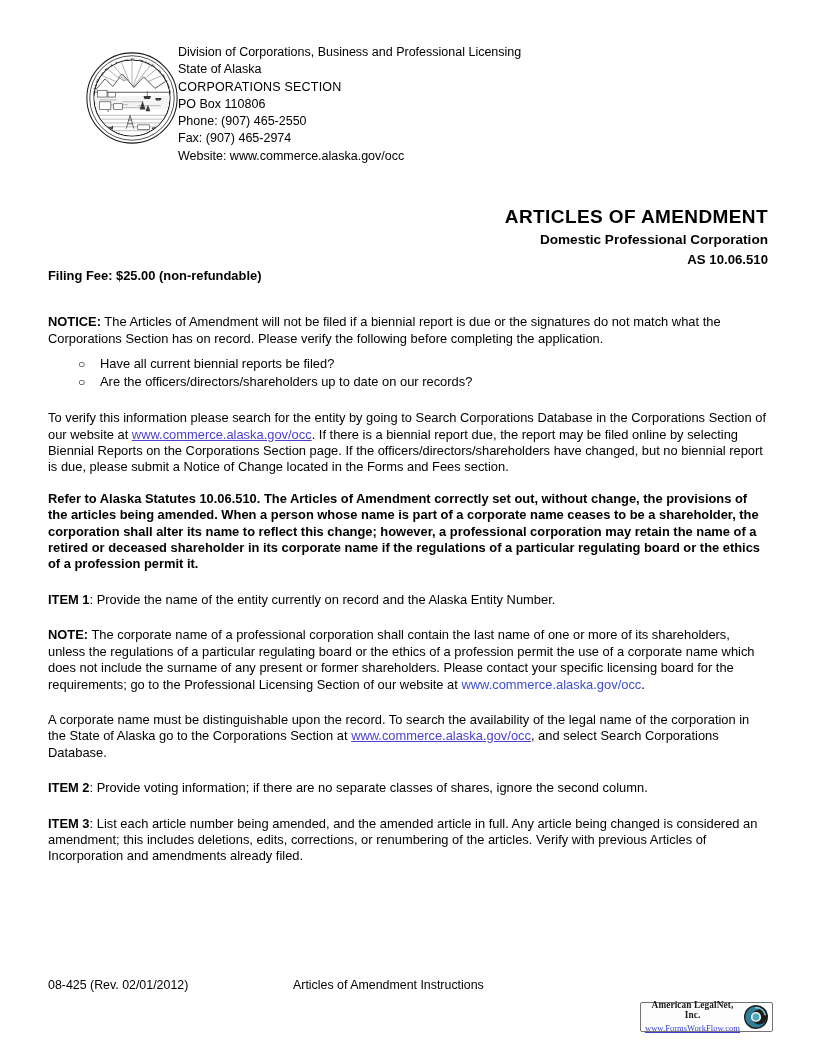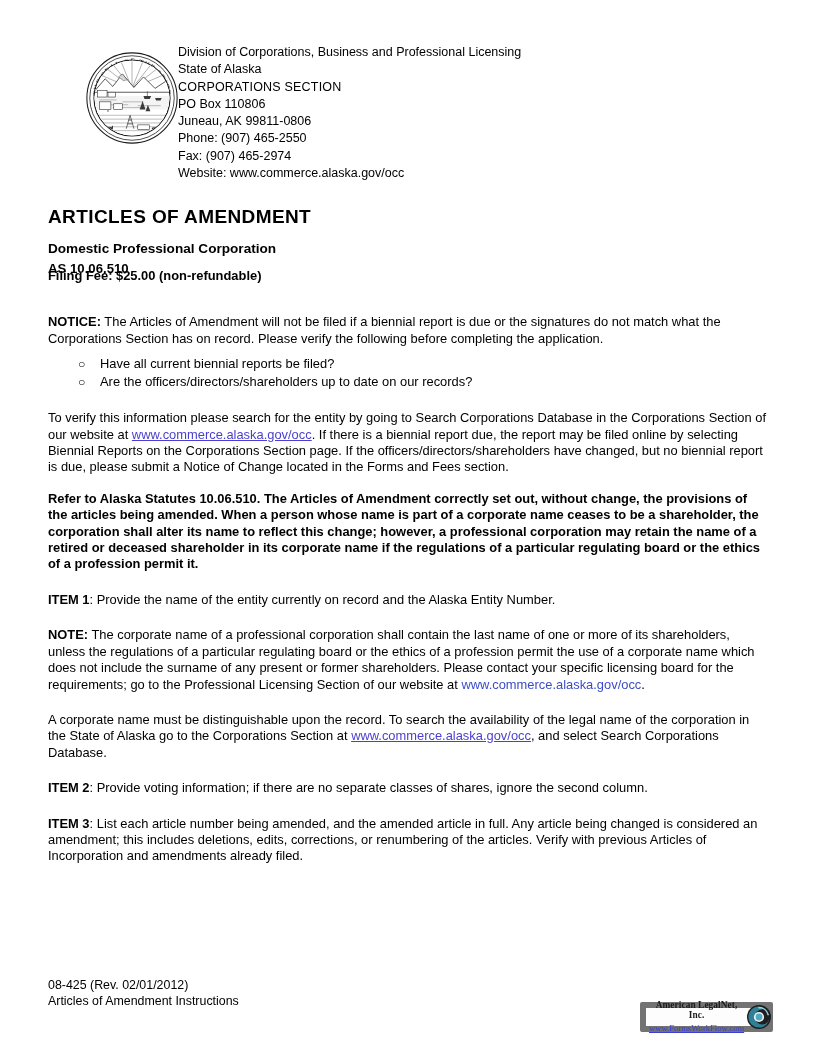--- a/index.html
+++ b/index.html
@@ -51,33 +51,33 @@
   }
   .letterhead-text div { white-space: nowrap; }
   .lh-bold { font-weight: normal; letter-spacing: 0.2px; }
 
   
   .title-block {
     position: absolute;
     left: 48px;
     top: 205px;
     width: 720px;
-    text-align: left;
+    text-align: right;
   }
   .doc-title {
     font-size: 19px;
     font-weight: bold;
     letter-spacing: 0.4px;
     line-height: 24px;
   }
   .doc-subtitle {
     font-size: 13.6px;
     font-weight: bold;
     line-height: 19px;
-    margin-top: 10px;
+    margin-top: 1px;
   }
   .doc-statute {
     font-size: 13.2px;
     font-weight: bold;
     line-height: 19px;
     margin-top: 1px;
   }
 
   
   .body-col {
@@ -125,32 +125,32 @@
   .footer {
     position: absolute;
     left: 48px;
     top: 977px;
     width: 720px;
     font-size: 12.4px;
     line-height: 16px;
   }
   .footer-inner {
     display: flex;
-    flex-direction: column;
+    flex-direction: row;
   }
   .footer-left { width: 245px; }
   .footer-center { }
 
   .aln-badge {
     position: absolute;
     left: 640px;
     top: 1002px;
     width: 133px;
     height: 30px;
-    border: 6px solid #737373;
+    border: 1px solid #737373;
     border-radius: 2px;
     background: #fdfdfd;
     box-sizing: border-box;
     display: flex;
     align-items: center;
     padding: 0 3px;
   }
   .aln-text {
     flex: 1 1 auto;
     text-align: center;
@@ -272,21 +272,20 @@
           </g>
         </g>
       </svg>
     </div>
 
     <div class="letterhead-text">
       <div>Division of Corporations, Business and Professional Licensing</div>
       <div>State of Alaska</div>
       <div class="lh-bold">CORPORATIONS SECTION</div>
       <div>PO Box 110806</div>
-      <div>Juneau, AK  99811-0806</div>
       <div>Phone: (907) 465-2550</div>
       <div>Fax: (907) 465-2974</div>
       <div>Website: www.commerce.alaska.gov/occ</div>
     </div>
   </div>
 
   <div class="title-block">
     <div class="doc-title">ARTICLES OF AMENDMENT</div>
     <div class="doc-subtitle">Domestic Professional Corporation</div>
     <div class="doc-statute">AS 10.06.510</div>

